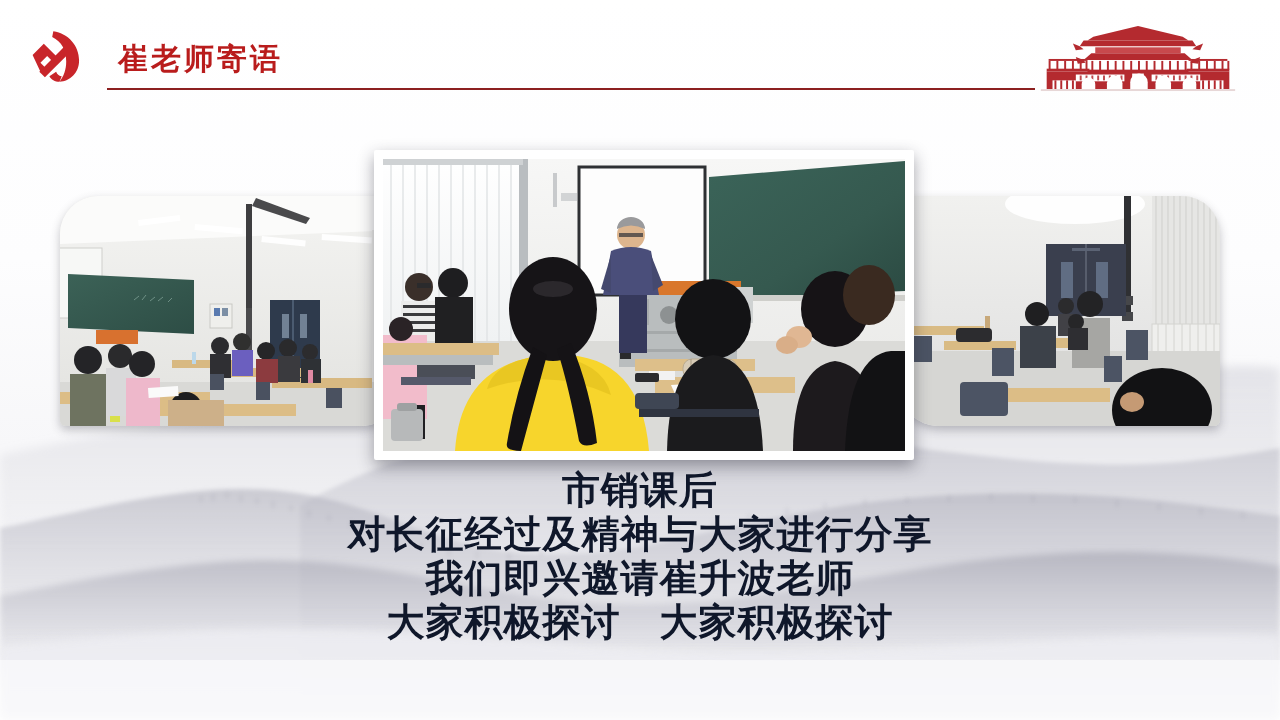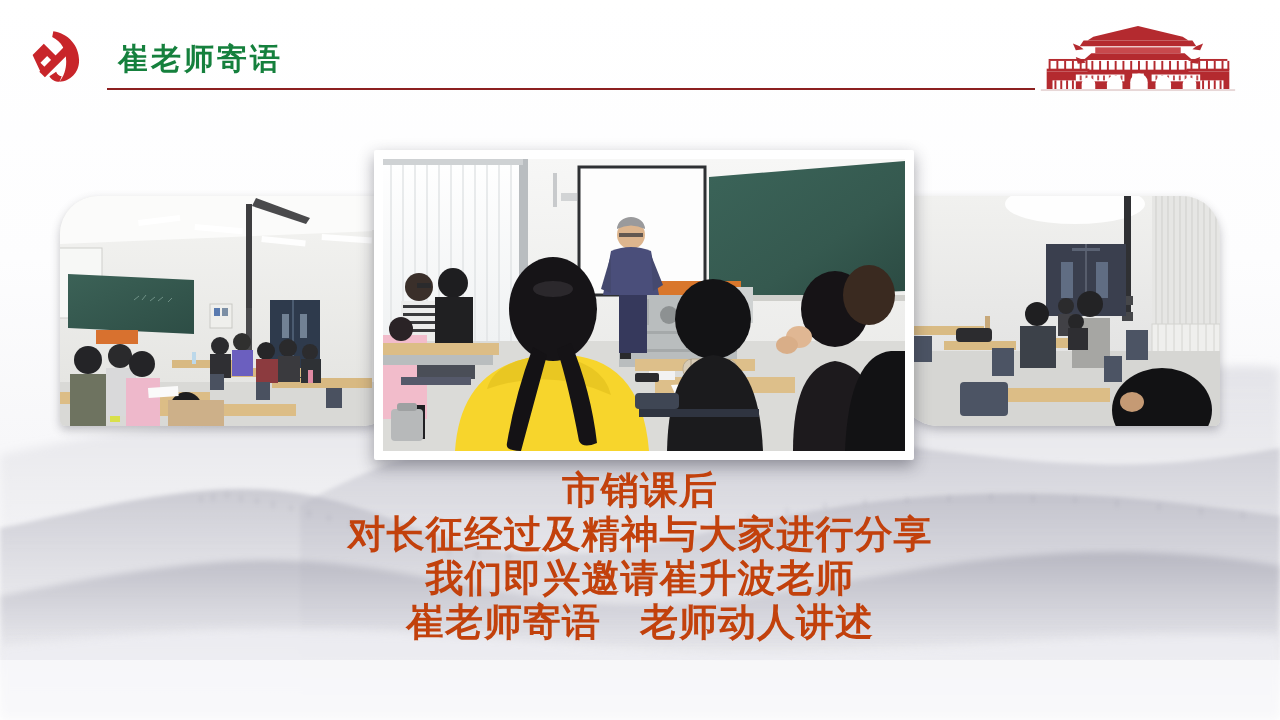--- a/index.html
+++ b/index.html
@@ -51,21 +51,21 @@
     width: 56px;
     height: 56px;
   }
   .title {
     position: absolute;
     left: 118px;
     top: 40px;
     font-size: 30px;
     font-weight: bold;
     letter-spacing: 3px;
-    color: #15803d;
+    color: #b91c1c;
     white-space: nowrap;
     line-height: 38px;
   }
   .divider {
     position: absolute;
     left: 107px;
     top: 88px;
     width: 928px;
     height: 2px;
     background: #8c2020;
@@ -123,21 +123,21 @@
     left: 0;
     top: 468px;
     width: 1280px;
     text-align: center;
     z-index: 6;
   }
   .body-line {
     font-size: 38px;
     font-weight: bold;
     line-height: 44px;
-    color: #c2410c;
+    color: #0f172a;
     letter-spacing: 1px;
     white-space: pre;
   }
 </style>
 </head>
 <body>
 
 <div id="slide">
 
   <div class="bg-layer">
@@ -658,16 +658,16 @@
         <rect x="252" y="234" width="44" height="16" rx="4" fill="#3f4654"></rect>
         <rect x="256" y="250" width="120" height="8" fill="#2f3440"></rect>
       </svg>
     </div>
   </div>
 
   <div class="body-text">
     <div class="body-line">市销课后</div>
     <div class="body-line">对长征经过及精神与大家进行分享</div>
     <div class="body-line">我们即兴邀请崔升波老师</div>
-    <div class="body-line">崔老师寄语　老师动人讲述</div>
+    <div class="body-line">大家积极探讨　大家积极探讨</div>
   </div>
 
 </div>
 
 </body></html>

